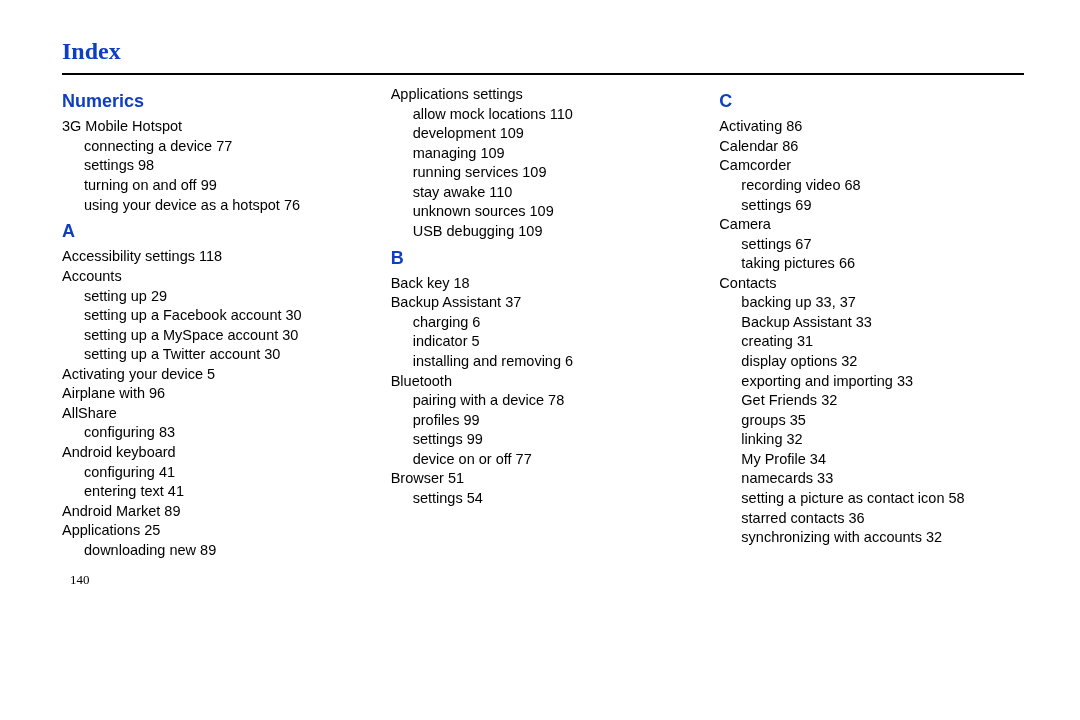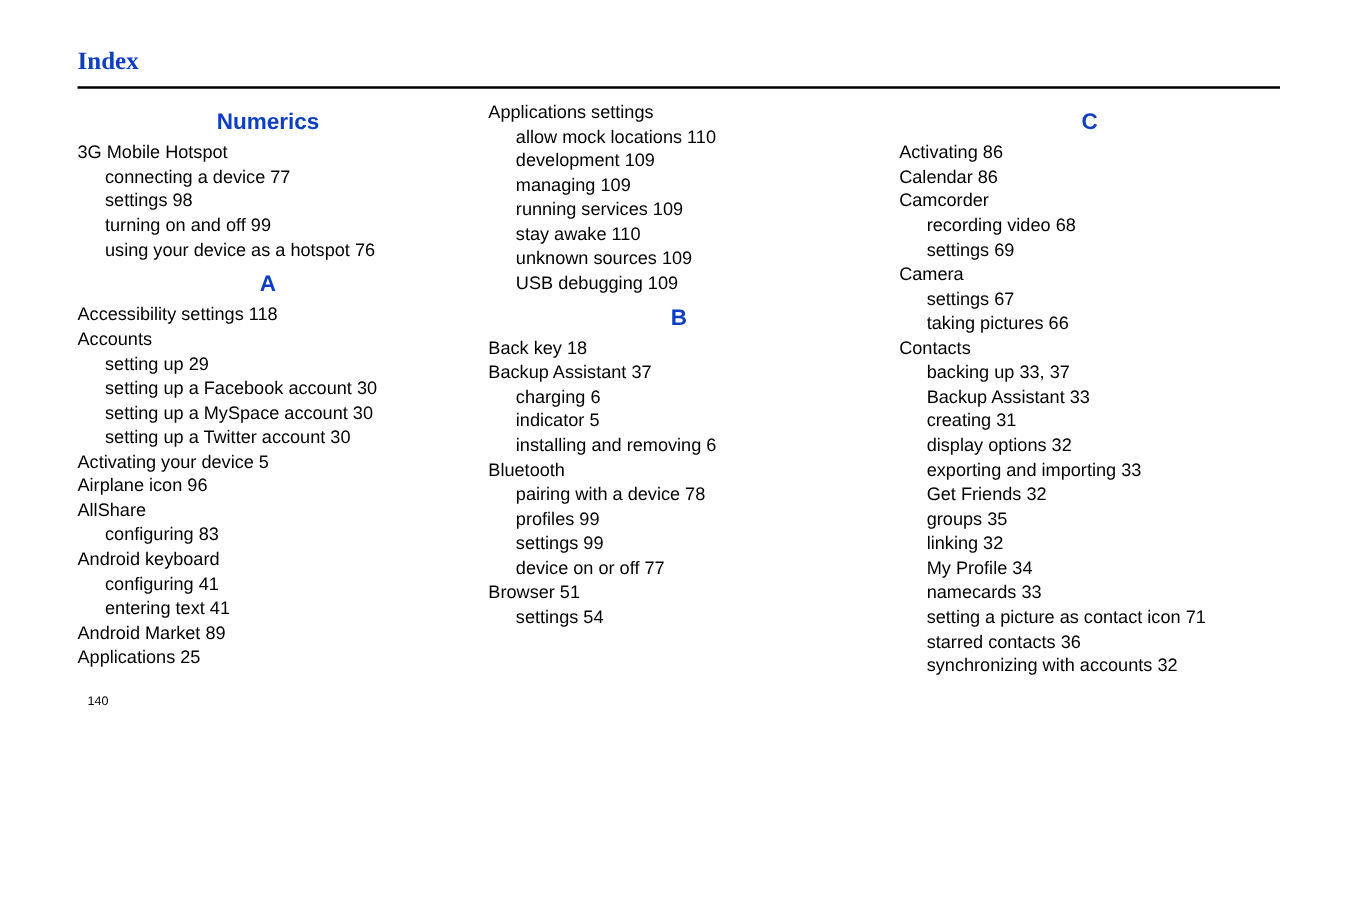--- a/index.html
+++ b/index.html
@@ -11,21 +11,21 @@
     width: 1080px;
     height: 720px;
   }
   .page {
     box-sizing: border-box;
     padding: 38px 56px 20px 62px;
   }
   .title {
     font-family: Georgia, "Times New Roman", serif;
     font-weight: bold;
-    font-size: 20px;
+    font-size: 24px;
     color: #0e3fc2;
     margin: 0 0 8px 0;
   }
   .rule {
     border: none;
     border-top: 2px solid #000;
     margin: 0 0 10px 0;
   }
   .cols {
     display: flex;
@@ -34,39 +34,40 @@
     line-height: 1.35;
   }
   .col {
     flex: 1 1 0;
   }
   .letter {
     font-family: Arial, Helvetica, sans-serif;
     font-weight: bold;
     font-size: 18px;
     color: #0e3fc2;
-    text-align: center;
+    text-align: left;
     margin: 4px 0 4px 0;
   }
   .bold {
     font-weight: normal;
   }
   .sub {
     margin-left: 22px;
   }
   .line {
     white-space: nowrap;
   }
   .pg {
     font-weight: normal;
   }
   .footer {
-    font-size: 10px;
+    font-size: 13px;
     margin-top: 12px;
     margin-left: 8px;
+    font-family: Liberation Serif, serif;
   }
 </style>
 </head>
 <body>
 
 <div class="page">
   <h1 class="title">Index</h1>
   <hr class="rule">
   <div class="cols" id="cols">
       <div class="col">
@@ -77,28 +78,29 @@
         <div class="line sub"><span>turning on and off</span>  <span class="pg">99</span></div>
         <div class="line sub"><span>using your device as a hotspot</span>  <span class="pg">76</span></div>
         <div class="letter"><span>A</span></div>
         <div class="line "><span class="bold">Accessibility settings</span>  <span class="pg">118</span></div>
         <div class="line "><span class="bold">Accounts</span></div>
         <div class="line sub"><span>setting up</span>  <span class="pg">29</span></div>
         <div class="line sub"><span>setting up a Facebook account</span>  <span class="pg">30</span></div>
         <div class="line sub"><span>setting up a MySpace account</span>  <span class="pg">30</span></div>
         <div class="line sub"><span>setting up a Twitter account</span>  <span class="pg">30</span></div>
         <div class="line "><span class="bold">Activating your device</span>  <span class="pg">5</span></div>
-        <div class="line "><span class="bold">Airplane icon</span>  <span class="pg">96</span></div>
+        <div class="line "><span class="bold">Airplane with</span>  <span class="pg">96</span></div>
         <div class="line "><span class="bold">AllShare</span></div>
         <div class="line sub"><span>configuring</span>  <span class="pg">83</span></div>
         <div class="line "><span class="bold">Android keyboard</span></div>
         <div class="line sub"><span>configuring</span>  <span class="pg">41</span></div>
         <div class="line sub"><span>entering text</span>  <span class="pg">41</span></div>
         <div class="line "><span class="bold">Android Market</span>  <span class="pg">89</span></div>
         <div class="line "><span class="bold">Applications</span>  <span class="pg">25</span></div>
+        <div class="line sub"><span>downloading new</span>  <span class="pg">89</span></div>
       </div>
       <div class="col">
         <div class="line "><span class="bold">Applications settings</span></div>
         <div class="line sub"><span>allow mock locations</span>  <span class="pg">110</span></div>
         <div class="line sub"><span>development</span>  <span class="pg">109</span></div>
         <div class="line sub"><span>managing</span>  <span class="pg">109</span></div>
         <div class="line sub"><span>running services</span>  <span class="pg">109</span></div>
         <div class="line sub"><span>stay awake</span>  <span class="pg">110</span></div>
         <div class="line sub"><span>unknown sources</span>  <span class="pg">109</span></div>
         <div class="line sub"><span>USB debugging</span>  <span class="pg">109</span></div>
@@ -130,19 +132,19 @@
         <div class="line sub"><span>backing up</span>  <span class="pg">33, 37</span></div>
         <div class="line sub"><span>Backup Assistant</span>  <span class="pg">33</span></div>
         <div class="line sub"><span>creating</span>  <span class="pg">31</span></div>
         <div class="line sub"><span>display options</span>  <span class="pg">32</span></div>
         <div class="line sub"><span>exporting and importing</span>  <span class="pg">33</span></div>
         <div class="line sub"><span>Get Friends</span>  <span class="pg">32</span></div>
         <div class="line sub"><span>groups</span>  <span class="pg">35</span></div>
         <div class="line sub"><span>linking</span>  <span class="pg">32</span></div>
         <div class="line sub"><span>My Profile</span>  <span class="pg">34</span></div>
         <div class="line sub"><span>namecards</span>  <span class="pg">33</span></div>
-        <div class="line sub"><span>setting a picture as contact icon</span>  <span class="pg">71</span></div>
+        <div class="line sub"><span>setting a picture as contact icon</span>  <span class="pg">58</span></div>
         <div class="line sub"><span>starred contacts</span>  <span class="pg">36</span></div>
         <div class="line sub"><span>synchronizing with accounts</span>  <span class="pg">32</span></div>
       </div>
     </div>
   <div class="footer">140</div>
 </div>
 
 </body></html>

